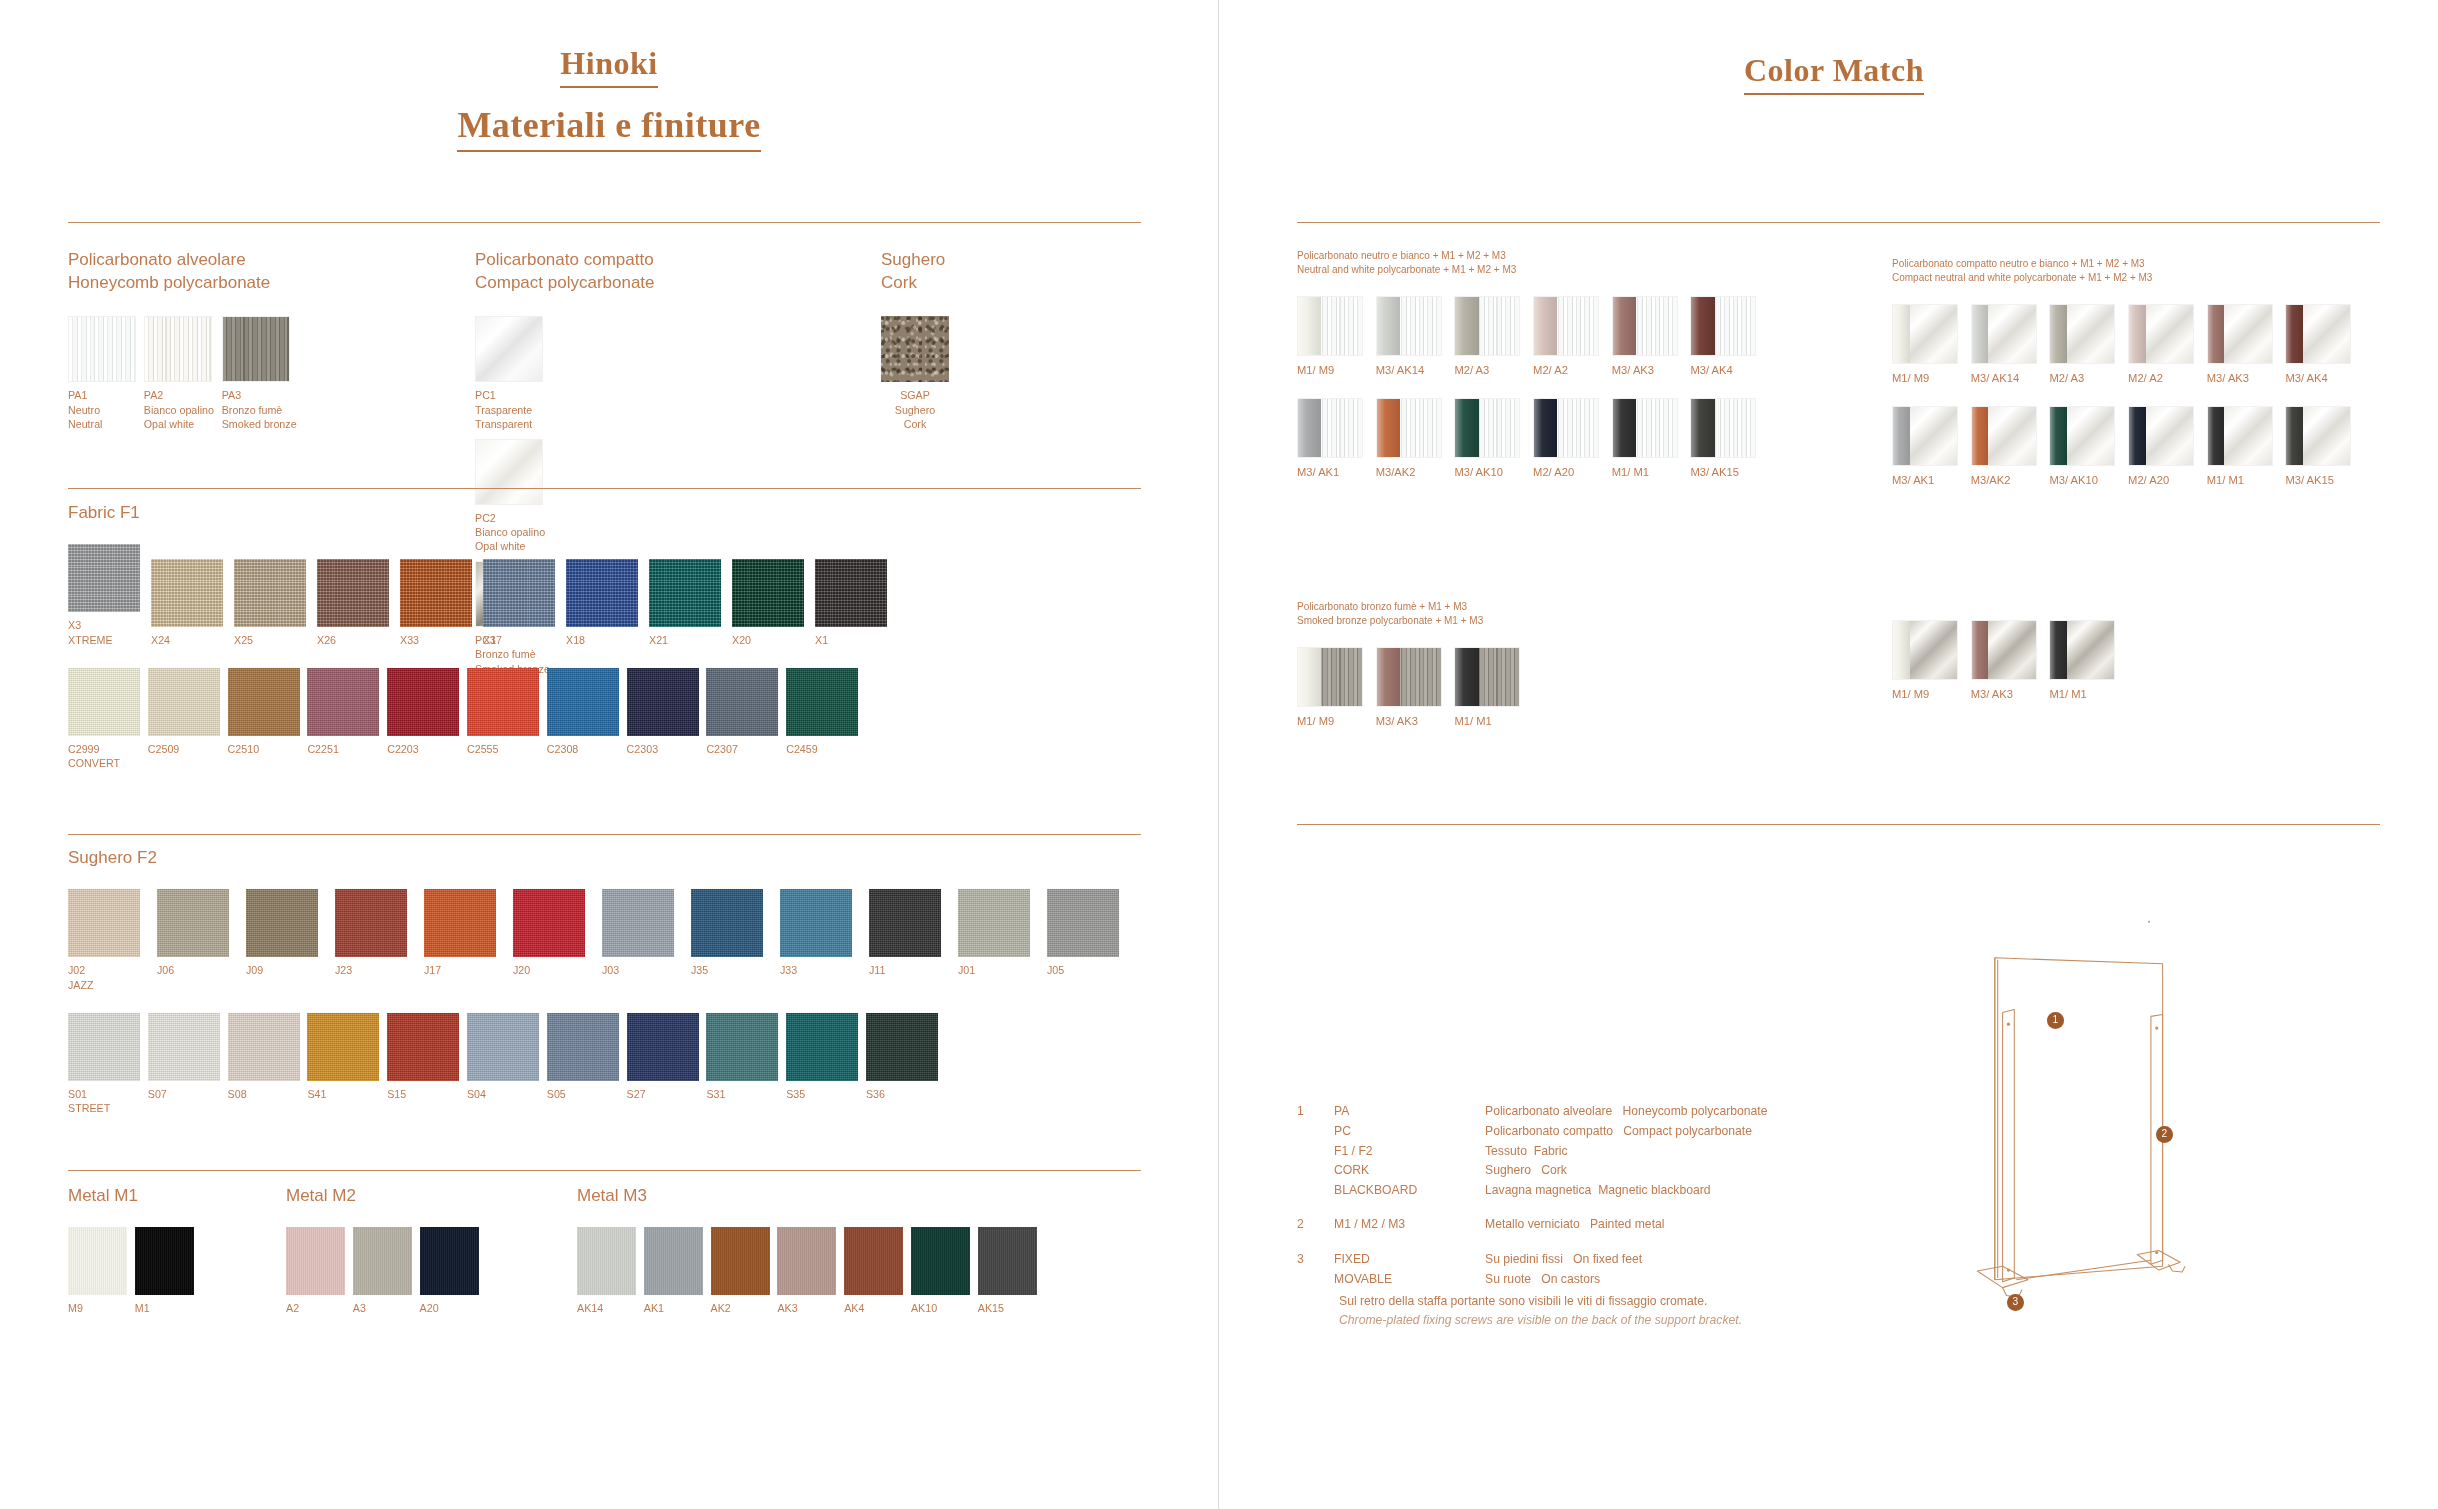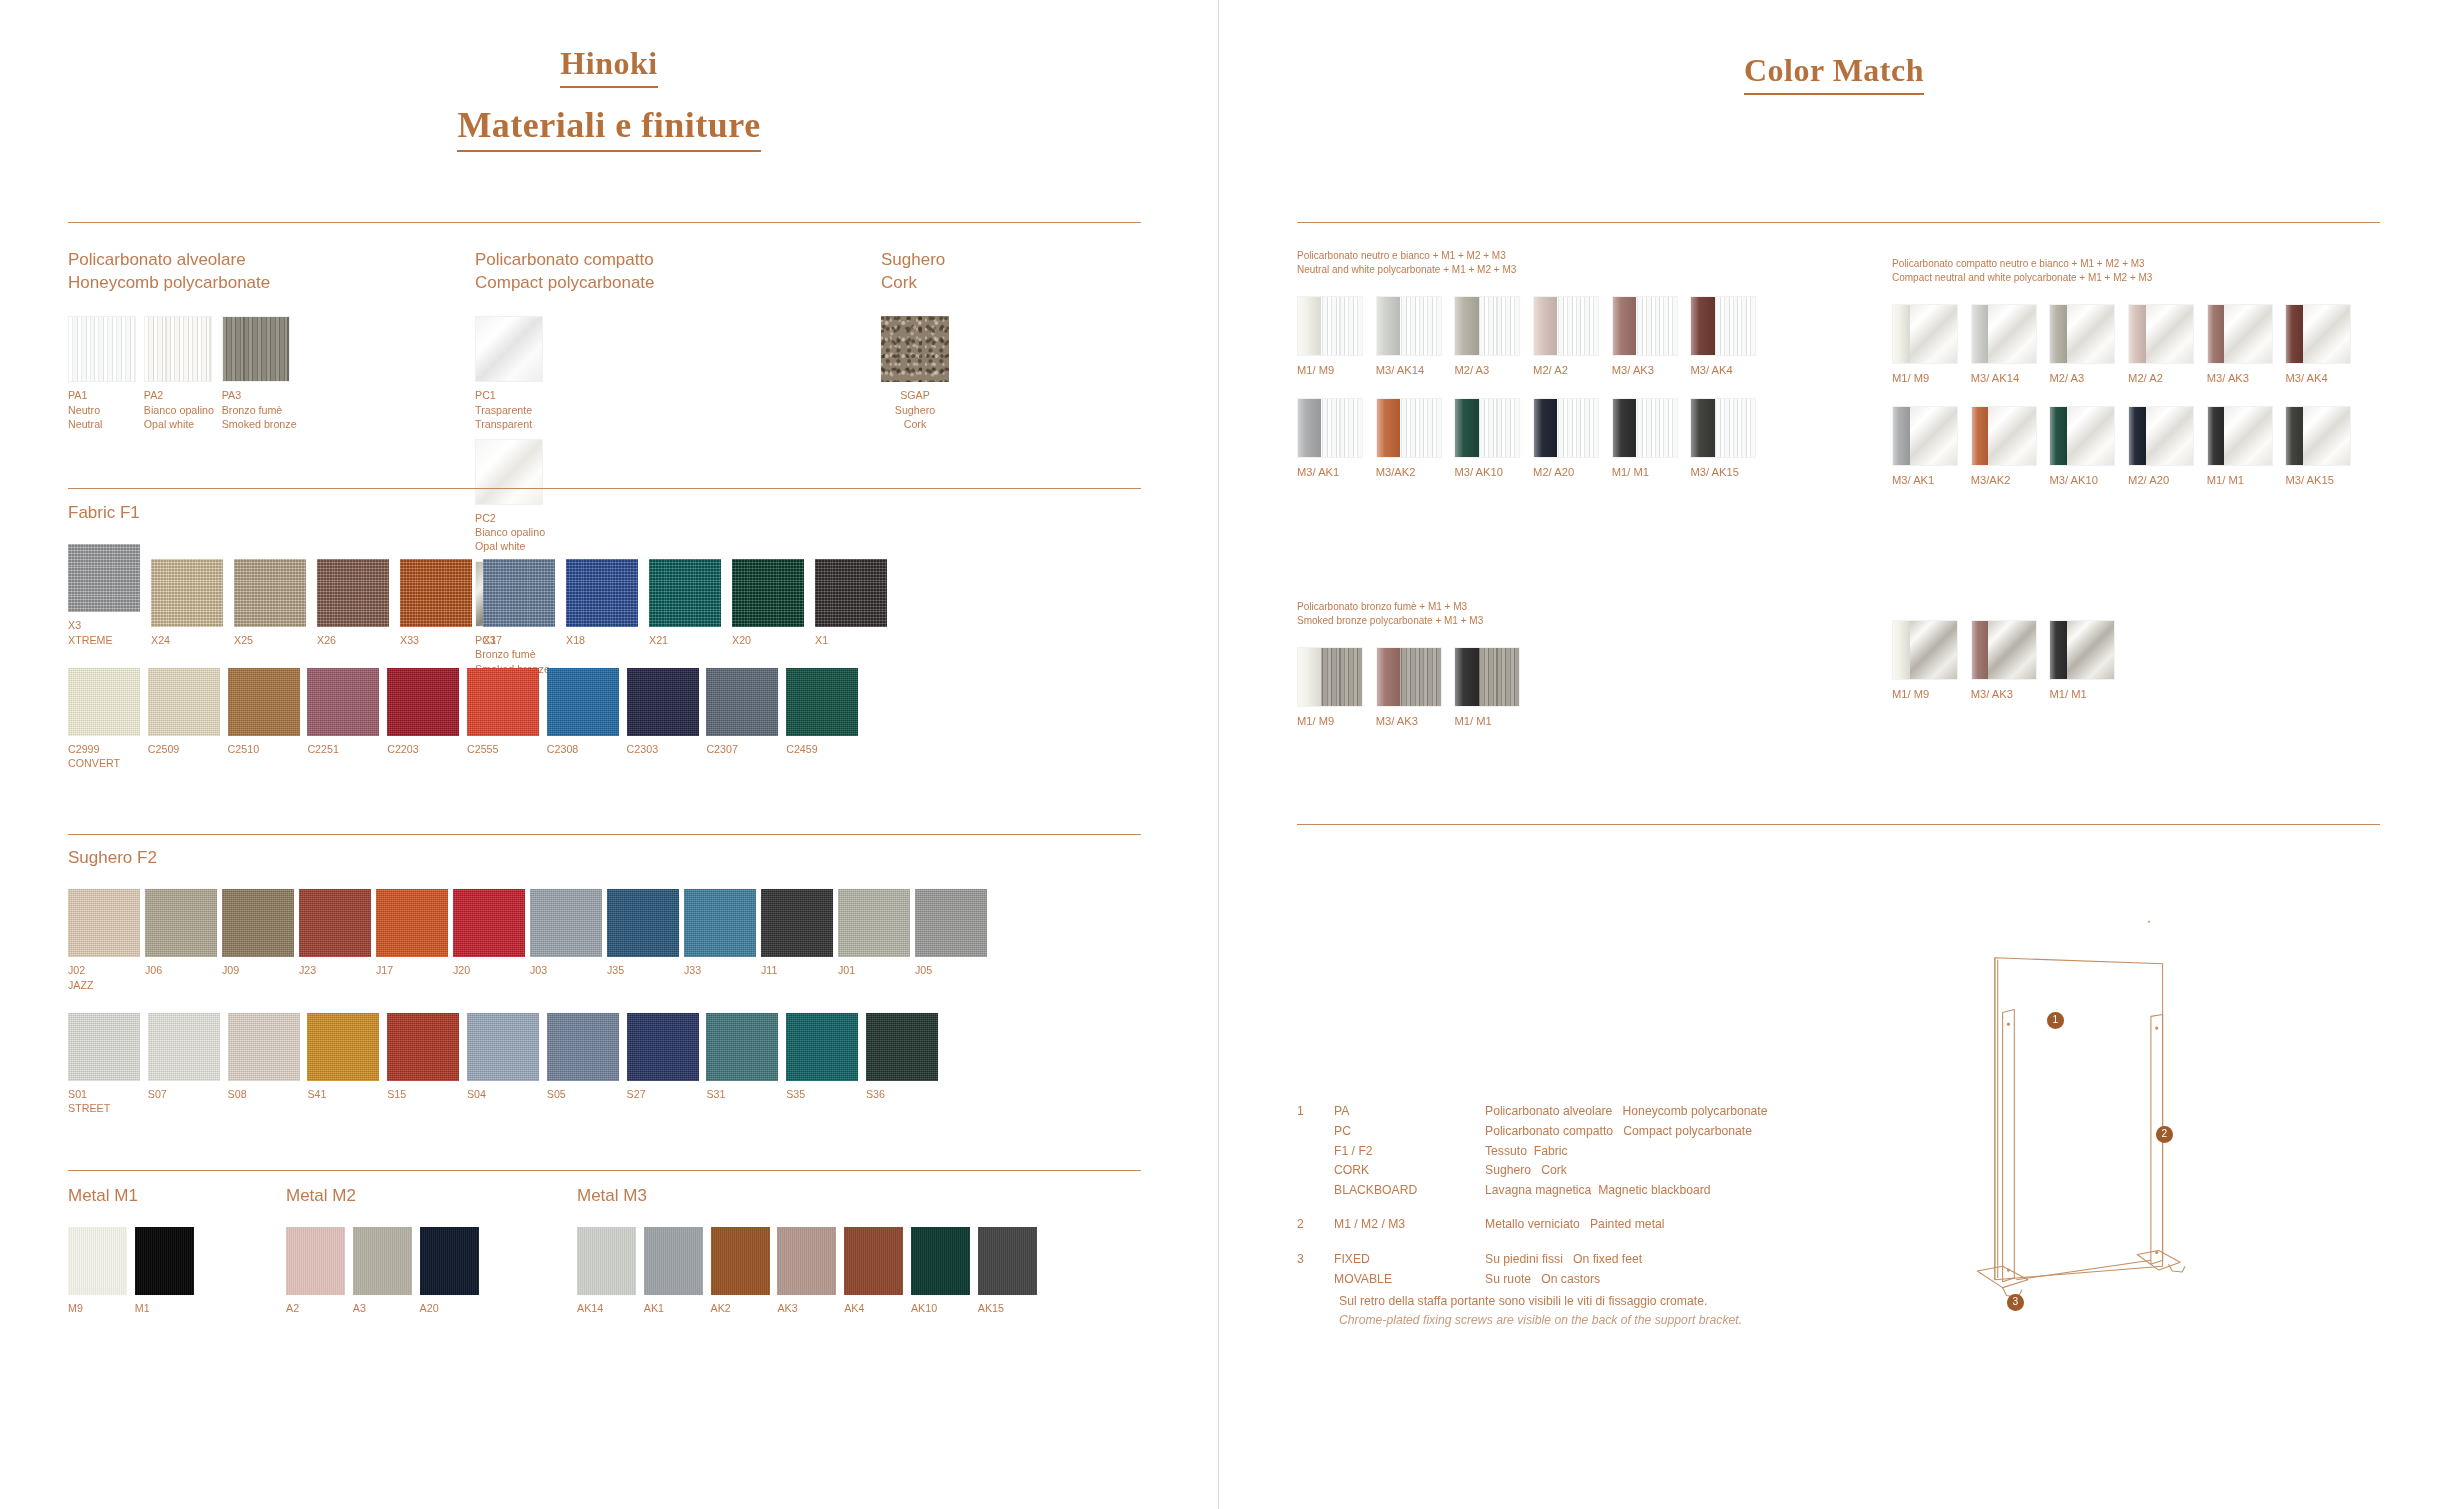--- a/index.html
+++ b/index.html
@@ -356,21 +356,21 @@
           <span class="sample fab" style="width: 72px; height: 68px; background: rgb(13, 76, 63);"></span>
           <span class="swatch-cap">C2459</span>
         </div>
       </div>
   </div>
 
   <div class="hrule" style="left:68px; top:834px; width:1073px;"></div>
 
   <div class="group" style="left:68px; top:847px;">
     <div class="sect-title">Sughero F2</div>
-    <div class="sw-row" id="f2r1" style="margin-top:19.5px; gap:5px;">
+    <div class="sw-row" id="f2r1" style="margin-top:19.5px; gap:17px;">
         <div class="sw-cell">
           <span class="sample fab" style="width: 72px; height: 68px; background: rgb(224, 205, 182);"></span>
           <span class="swatch-cap">J02
 JAZZ</span>
         </div>
         <div class="sw-cell">
           <span class="sample fab" style="width: 72px; height: 68px; background: rgb(177, 168, 148);"></span>
           <span class="swatch-cap">J06</span>
         </div>
         <div class="sw-cell">

